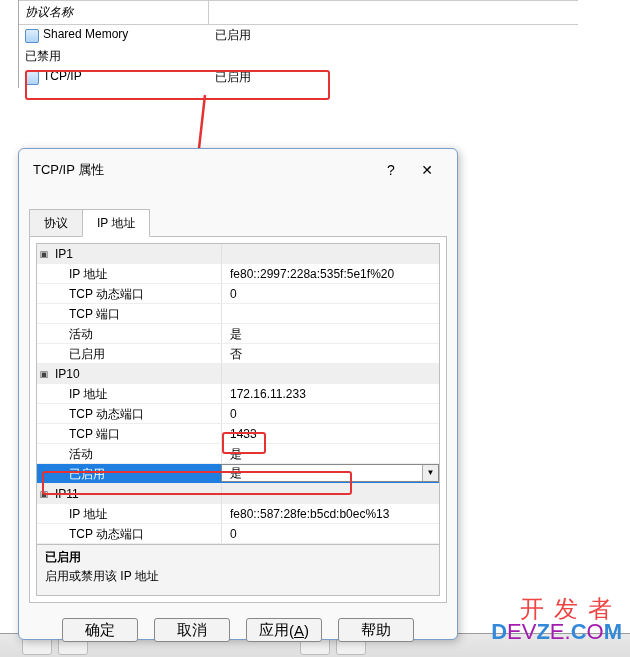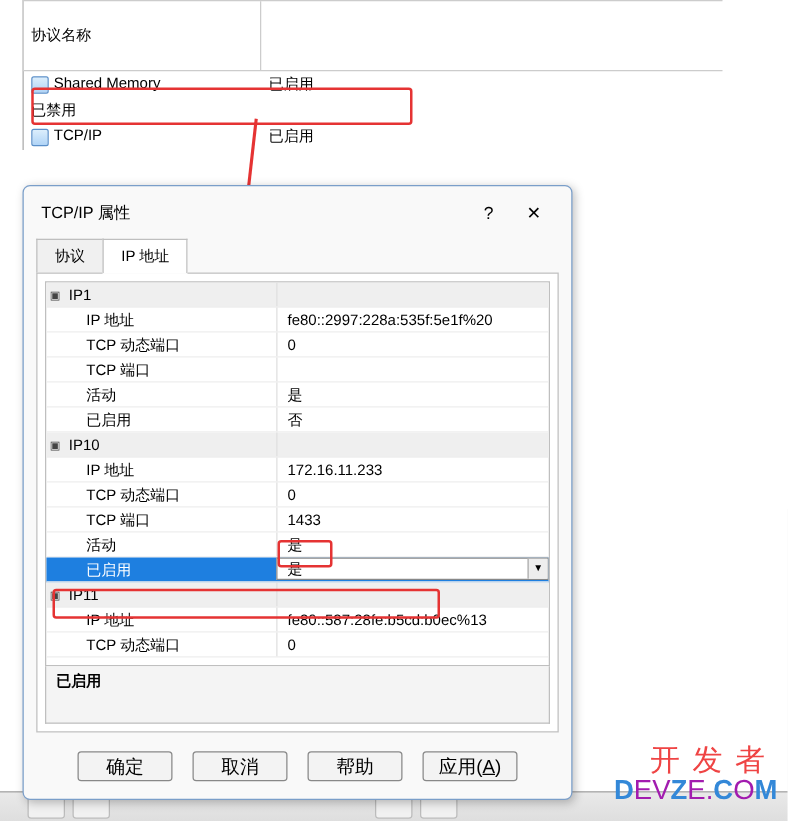--- a/index.html
+++ b/index.html
@@ -21,22 +21,23 @@
     width: 560px;
     border-left: 1px solid #aaa;
   }
   .proto-header {
     display: flex;
     background: #fff;
     border-bottom: 1px solid #ccc;
     border-top: 1px solid #ccc;
   }
   .proto-header div {
-    padding: 19px 6px;
+    padding: 3px 6px;
     border-right: 1px solid #ccc;
+    font-style: italic;
   }
   .col-name { width: 190px; }
   .col-status { width: 120px; }
   .proto-row {
     display: flex;
     padding: 2px 0;
   }
   .proto-row .col-name { padding-left: 24px; position: relative; }
   .proto-row .col-name::before {
     content: "";
@@ -87,21 +88,21 @@
   .tbtn {
     width: 36px; height: 22px;
     display: flex; align-items: center; justify-content: center;
     font-size: 14px;
     cursor: pointer;
   }
 
   .tabstrip {
     display: flex;
     padding: 0 10px;
-    margin-top: 2px;
+    margin-top: 20px;
     text-align: center;
   }
   .tab {
     padding: 5px 14px 4px;
     border: 1px solid #bfbfbf;
     background: #f0f0f0;
     margin-right: -1px;
     font-size: 12px;
     cursor: pointer;
     border-bottom: none;
@@ -388,39 +389,40 @@
       <div class="grid-row">
           <div class="expander"></div>
           <div class="propname indent">TCP 动态端口</div>
           <div class="propval">0</div>
         </div>
 
     </div>
 
     <div class="desc-pane">
       <div class="desc-title">已启用</div>
+      <div>启用或禁用该 IP 地址</div>
     </div>
   </div>
 
   <div class="buttons">
     <div class="btn">
         <span>确定</span>
       </div>
     <div class="btn">
         <span>取消</span>
-      </div>
-    <div class="btn">
-        <span>帮助</span>
       </div>
     <div class="btn">
       <span>应用</span>
         <span>(</span>
         <span class="hotkey">A</span>
         <span>)</span>
     </div>
+    <div class="btn">
+        <span>帮助</span>
+      </div>
   </div>
 </div>
 
 <div class="redbox" style="top:432px;left:222px;width:44px;height:22px"></div>
 
 <div class="redbox" style="top:471px;left:42px;width:310px;height:24px"></div>
 
 <div class="watermark">
   <div class="cn">开发者</div>
   <div class="en"><span>D</span><span class="light">EV</span><span>Z</span><span class="light">E.</span><span>C</span><span class="light">O</span><span>M</span></div>

